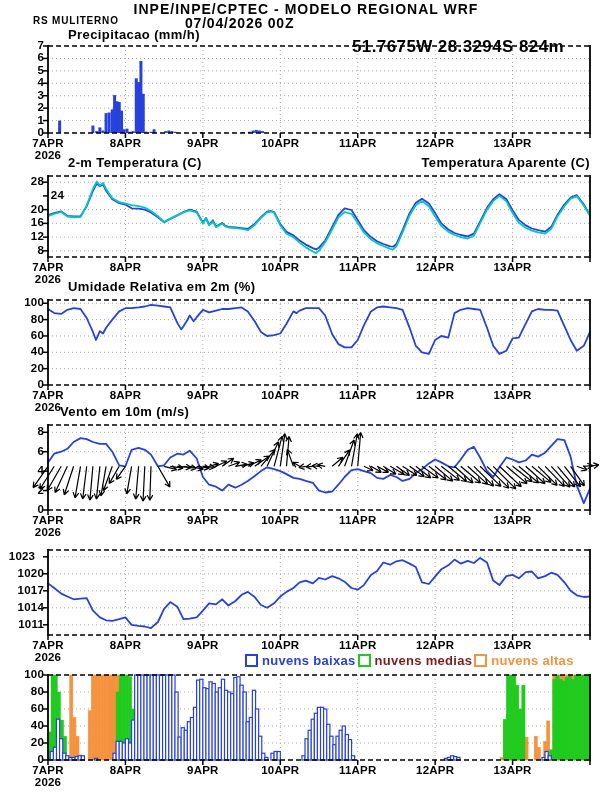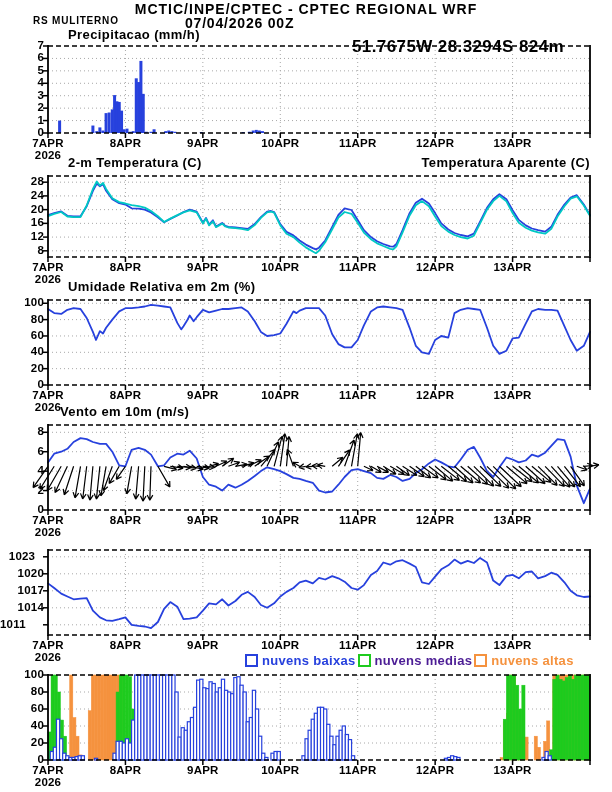--- a/index.html
+++ b/index.html
@@ -15,39 +15,39 @@
   .ticklbl{font-size:11.5px;letter-spacing:0.2px;color:#000;}
   .legend{display:flex;align-items:center;gap:2px;}
   .legend .item{display:flex;align-items:center;gap:4px;font-size:13px;letter-spacing:0.3px;}
   .legend .box{width:9px;height:9px;border:2px solid;background:#fff;display:inline-block;}
   svg{position:absolute;top:0;left:0;}
 </style>
 </head>
 <body>
 
 <div id="page">
-  <div class="abs hdr-title">MCTIC/INPE/CPTEC - CPTEC REGIONAL WRF</div>
+  <div class="abs hdr-title">INPE/INPE/CPTEC - MODELO REGIONAL WRF</div>
   <div class="abs station">RS MULITERNO</div>
   <div class="abs rundate">07/04/2026 00Z</div>
   <div class="abs coords">51.7675W 28.3294S 824m</div>
 
   <div class="abs ptitle" style="top:27px;left:68px">Precipitacao (mm/h)</div>
   <div class="abs ptitle" style="top:155px;left:68px">2-m Temperatura (C)</div>
   <div class="abs rlabel" style="top:155px;right:22px">Temperatura Aparente (C)</div>
   <div class="abs ptitle" style="top:279px;left:68px">Umidade Relativa em 2m (%)</div>
   <div class="abs ptitle" style="top:404px;left:60px">Vento em 10m (m/s)</div>
 
   <div class="abs legend" style="top:653px;left:245px">
     <span class="item">
       <span class="box" style="border-color:#2741dd"></span>
       <span style="color:#2741dd">nuvens baixas</span>
     </span>
     <span class="item">
       <span class="box" style="border-color:#1ecb1e"></span>
-      <span style="color:#4c1d95">nuvens medias</span>
+      <span style="color:#7f1d1d">nuvens medias</span>
     </span>
     <span class="item">
       <span class="box" style="border-color:#f5923e"></span>
       <span style="color:#f5923e">nuvens altas</span>
     </span>
   </div>
 
   <svg id="plot" width="612" height="792" viewBox="0 0 612 792">
       <line x1="125.42857142857143" y1="46" x2="125.42857142857143" y2="133" stroke="#a8a8a8" stroke-width="1" stroke-dasharray="1 3"></line>
       <line x1="202.85714285714286" y1="46" x2="202.85714285714286" y2="133" stroke="#a8a8a8" stroke-width="1" stroke-dasharray="1 3"></line>
@@ -527,21 +527,21 @@
       <div class="abs ticklbl" style="left: 180.857px; top: 137px; width: 44px; text-align: center;">9APR</div>
       <div class="abs ticklbl" style="left: 258.286px; top: 137px; width: 44px; text-align: center;">10APR</div>
       <div class="abs ticklbl" style="left: 335.714px; top: 137px; width: 44px; text-align: center;">11APR</div>
       <div class="abs ticklbl" style="left: 413.143px; top: 137px; width: 44px; text-align: center;">12APR</div>
       <div class="abs ticklbl" style="left: 490.571px; top: 137px; width: 44px; text-align: center;">13APR</div>
       <div class="abs ticklbl" style="left: 26px; top: 149px; width: 44px; text-align: center;">2026</div>
       <div class="abs ticklbl" style="left: 0px; top: 243.822px; width: 44px; text-align: right;">8</div>
       <div class="abs ticklbl" style="left: 0px; top: 230.093px; width: 44px; text-align: right;">12</div>
       <div class="abs ticklbl" style="left: 0px; top: 216.364px; width: 44px; text-align: right;">16</div>
       <div class="abs ticklbl" style="left: 0px; top: 202.636px; width: 44px; text-align: right;">20</div>
-      <div class="abs ticklbl" style="left: 0px; top: 188.907px; width: 44px; text-align: right;">24</div>
+      <div class="abs ticklbl" style="left: 0px; top: 188.907px; width: 44px; text-align: right; padding-left: 20px;">24</div>
       <div class="abs ticklbl" style="left: 0px; top: 175.178px; width: 44px; text-align: right;">28</div>
       <div class="abs ticklbl" style="left: 26px; top: 261px; width: 44px; text-align: center;">7APR</div>
       <div class="abs ticklbl" style="left: 103.429px; top: 261px; width: 44px; text-align: center;">8APR</div>
       <div class="abs ticklbl" style="left: 180.857px; top: 261px; width: 44px; text-align: center;">9APR</div>
       <div class="abs ticklbl" style="left: 258.286px; top: 261px; width: 44px; text-align: center;">10APR</div>
       <div class="abs ticklbl" style="left: 335.714px; top: 261px; width: 44px; text-align: center;">11APR</div>
       <div class="abs ticklbl" style="left: 413.143px; top: 261px; width: 44px; text-align: center;">12APR</div>
       <div class="abs ticklbl" style="left: 490.571px; top: 261px; width: 44px; text-align: center;">13APR</div>
       <div class="abs ticklbl" style="left: 26px; top: 273px; width: 44px; text-align: center;">2026</div>
       <div class="abs ticklbl" style="left: 0px; top: 378px; width: 44px; text-align: right;">0</div>
@@ -564,21 +564,21 @@
       <div class="abs ticklbl" style="left: 0px; top: 444.714px; width: 44px; text-align: right;">6</div>
       <div class="abs ticklbl" style="left: 0px; top: 425.286px; width: 44px; text-align: right;">8</div>
       <div class="abs ticklbl" style="left: 26px; top: 514px; width: 44px; text-align: center;">7APR</div>
       <div class="abs ticklbl" style="left: 103.429px; top: 514px; width: 44px; text-align: center;">8APR</div>
       <div class="abs ticklbl" style="left: 180.857px; top: 514px; width: 44px; text-align: center;">9APR</div>
       <div class="abs ticklbl" style="left: 258.286px; top: 514px; width: 44px; text-align: center;">10APR</div>
       <div class="abs ticklbl" style="left: 335.714px; top: 514px; width: 44px; text-align: center;">11APR</div>
       <div class="abs ticklbl" style="left: 413.143px; top: 514px; width: 44px; text-align: center;">12APR</div>
       <div class="abs ticklbl" style="left: 490.571px; top: 514px; width: 44px; text-align: center;">13APR</div>
       <div class="abs ticklbl" style="left: 26px; top: 526px; width: 44px; text-align: center;">2026</div>
-      <div class="abs ticklbl" style="left: 0px; top: 617.8px; width: 44px; text-align: left;">1011</div>
+      <div class="abs ticklbl" style="left: 0px; top: 617.8px; width: 44px; text-align: right;">1011</div>
       <div class="abs ticklbl" style="left: 0px; top: 600.8px; width: 44px; text-align: right;">1014</div>
       <div class="abs ticklbl" style="left: 0px; top: 583.8px; width: 44px; text-align: right;">1017</div>
       <div class="abs ticklbl" style="left: 0px; top: 566.8px; width: 44px; text-align: right;">1020</div>
       <div class="abs ticklbl" style="left: 0px; top: 549.8px; width: 44px; text-align: center;">1023</div>
       <div class="abs ticklbl" style="left: 26px; top: 639px; width: 44px; text-align: center;">7APR</div>
       <div class="abs ticklbl" style="left: 103.429px; top: 639px; width: 44px; text-align: center;">8APR</div>
       <div class="abs ticklbl" style="left: 180.857px; top: 639px; width: 44px; text-align: center;">9APR</div>
       <div class="abs ticklbl" style="left: 258.286px; top: 639px; width: 44px; text-align: center;">10APR</div>
       <div class="abs ticklbl" style="left: 335.714px; top: 639px; width: 44px; text-align: center;">11APR</div>
       <div class="abs ticklbl" style="left: 413.143px; top: 639px; width: 44px; text-align: center;">12APR</div>

